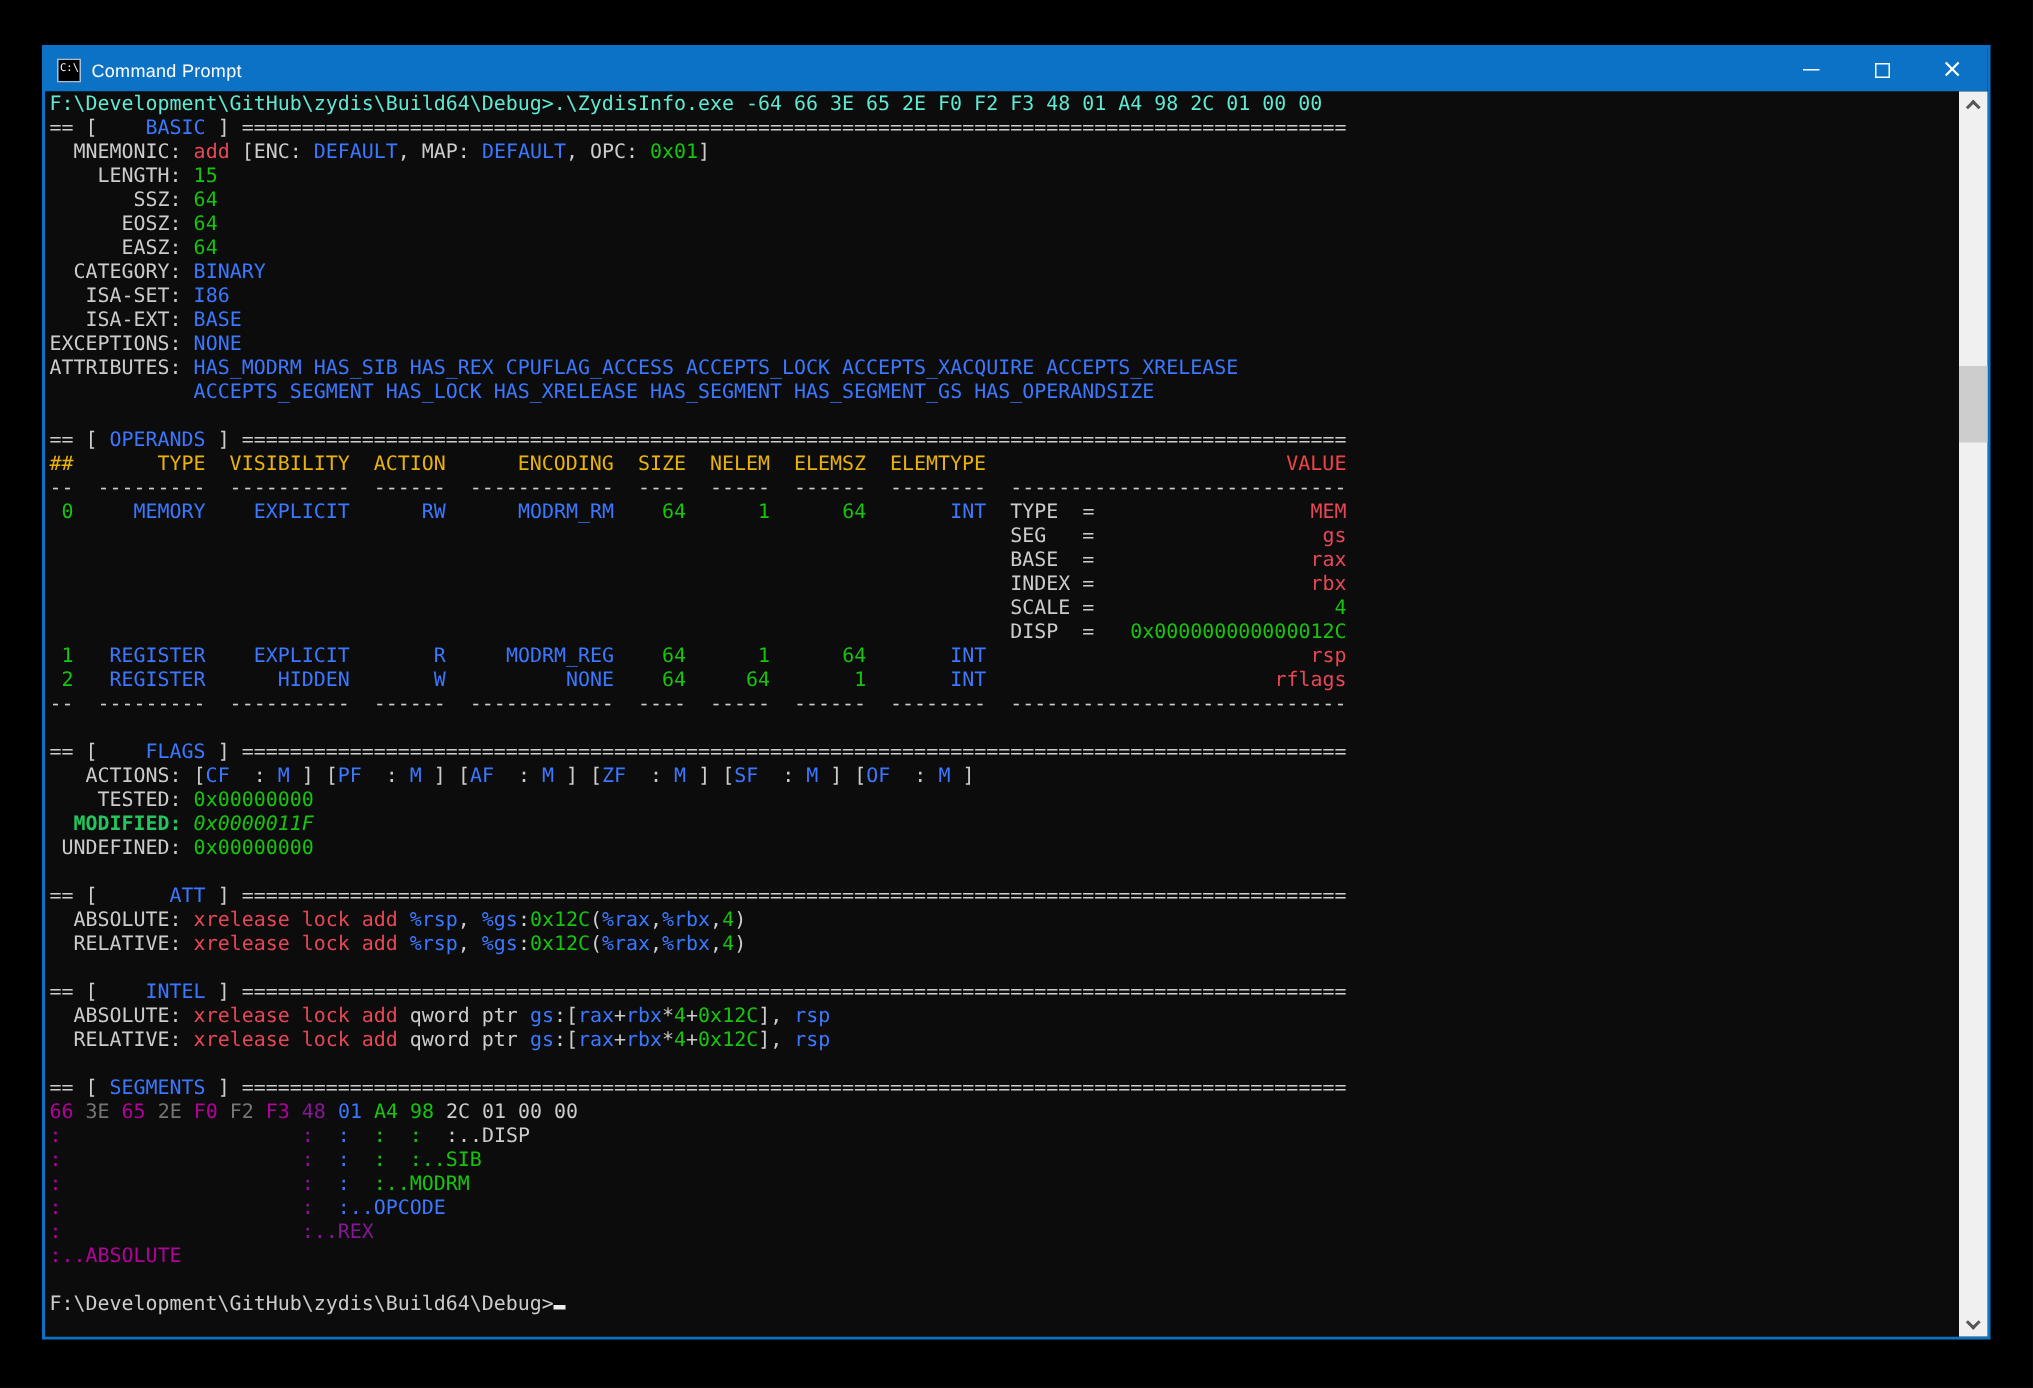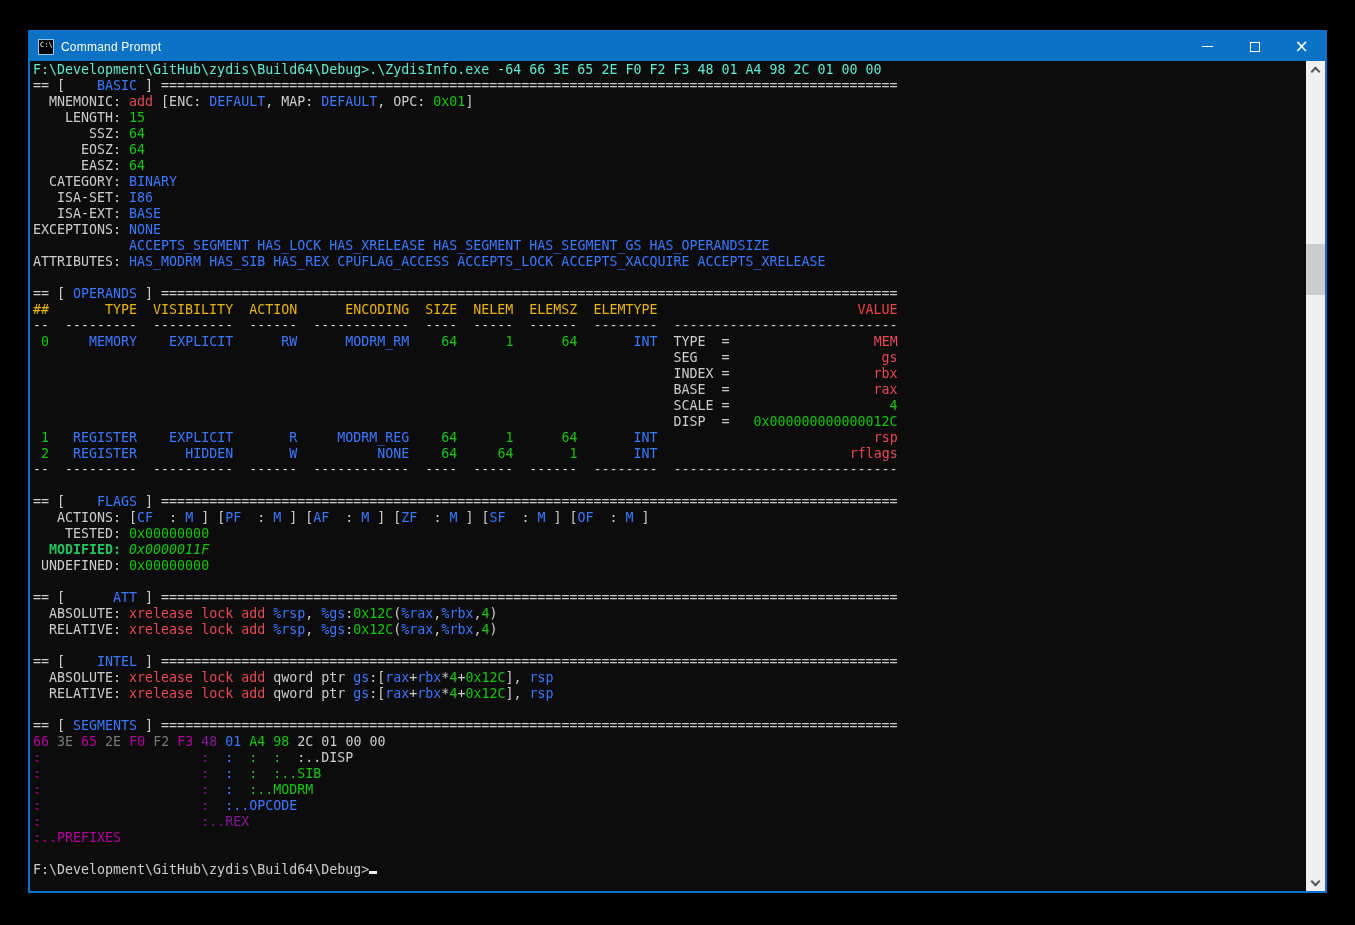--- a/index.html
+++ b/index.html
@@ -67,30 +67,30 @@
         <div class="line"><span style="color: rgb(204, 204, 204);">== [ </span><span style="color: rgb(59, 120, 255);">   BASIC</span><span style="color: rgb(204, 204, 204);"> ] </span><span style="color: rgb(204, 204, 204);">============================================================================================</span></div>
         <div class="line"><span style="color: rgb(204, 204, 204);">  MNEMONIC: </span><span style="color: rgb(231, 72, 86);">add</span><span style="color: rgb(204, 204, 204);"> [ENC: </span><span style="color: rgb(59, 120, 255);">DEFAULT</span><span style="color: rgb(204, 204, 204);">, MAP: </span><span style="color: rgb(59, 120, 255);">DEFAULT</span><span style="color: rgb(204, 204, 204);">, OPC: </span><span style="color: rgb(22, 198, 12);">0x01</span><span style="color: rgb(204, 204, 204);">]</span></div>
         <div class="line"><span style="color: rgb(204, 204, 204);">    LENGTH: </span><span style="color: rgb(22, 198, 12);">15</span></div>
         <div class="line"><span style="color: rgb(204, 204, 204);">       SSZ: </span><span style="color: rgb(22, 198, 12);">64</span></div>
         <div class="line"><span style="color: rgb(204, 204, 204);">      EOSZ: </span><span style="color: rgb(22, 198, 12);">64</span></div>
         <div class="line"><span style="color: rgb(204, 204, 204);">      EASZ: </span><span style="color: rgb(22, 198, 12);">64</span></div>
         <div class="line"><span style="color: rgb(204, 204, 204);">  CATEGORY: </span><span style="color: rgb(59, 120, 255);">BINARY</span></div>
         <div class="line"><span style="color: rgb(204, 204, 204);">   ISA-SET: </span><span style="color: rgb(59, 120, 255);">I86</span></div>
         <div class="line"><span style="color: rgb(204, 204, 204);">   ISA-EXT: </span><span style="color: rgb(59, 120, 255);">BASE</span></div>
         <div class="line"><span style="color: rgb(204, 204, 204);">EXCEPTIONS: </span><span style="color: rgb(59, 120, 255);">NONE</span></div>
+        <div class="line"><span style="color: rgb(204, 204, 204);">ATTRIBUTES: </span><span style="color: rgb(59, 120, 255);">HAS_MODRM HAS_SIB HAS_REX CPUFLAG_ACCESS ACCEPTS_LOCK ACCEPTS_XACQUIRE ACCEPTS_XRELEASE</span></div>
         <div class="line"><span style="color: rgb(204, 204, 204);">            </span><span style="color: rgb(59, 120, 255);">ACCEPTS_SEGMENT HAS_LOCK HAS_XRELEASE HAS_SEGMENT HAS_SEGMENT_GS HAS_OPERANDSIZE</span></div>
-        <div class="line"><span style="color: rgb(204, 204, 204);">ATTRIBUTES: </span><span style="color: rgb(59, 120, 255);">HAS_MODRM HAS_SIB HAS_REX CPUFLAG_ACCESS ACCEPTS_LOCK ACCEPTS_XACQUIRE ACCEPTS_XRELEASE</span></div>
         <div class="line"> </div>
         <div class="line"><span style="color: rgb(204, 204, 204);">== [ </span><span style="color: rgb(59, 120, 255);">OPERANDS</span><span style="color: rgb(204, 204, 204);"> ] </span><span style="color: rgb(204, 204, 204);">============================================================================================</span></div>
         <div class="line"><span style="color: #eab308; margin-top: 32px;">##       TYPE  VISIBILITY  ACTION      ENCODING  SIZE  NELEM  ELEMSZ  ELEMTYPE</span><span style="color: rgb(204, 204, 204);">                         </span><span style="color: #ef4444;">VALUE</span></div>
         <div class="line"><span style="color: rgb(204, 204, 204);">--  ---------  ----------  ------  ------------  ----  -----  ------  --------  </span><span style="color: rgb(204, 204, 204);">----------------------------</span></div>
         <div class="line"><span style="color: rgb(22, 198, 12);"> 0</span><span style="color: rgb(204, 204, 204);">  </span><span style="color: rgb(59, 120, 255);">   MEMORY</span><span style="color: rgb(204, 204, 204);">  </span><span style="color: rgb(59, 120, 255);">  EXPLICIT</span><span style="color: rgb(204, 204, 204);">  </span><span style="color: rgb(59, 120, 255);">    RW</span><span style="color: rgb(204, 204, 204);">  </span><span style="color: rgb(59, 120, 255);">    MODRM_RM</span><span style="color: rgb(204, 204, 204);">  </span><span style="color: rgb(22, 198, 12);">  64</span><span style="color: rgb(204, 204, 204);">  </span><span style="color: rgb(22, 198, 12);">    1</span><span style="color: rgb(204, 204, 204);">  </span><span style="color: rgb(22, 198, 12);">    64</span><span style="color: rgb(204, 204, 204);">  </span><span style="color: rgb(59, 120, 255);">     INT</span><span style="color: rgb(204, 204, 204);">  TYPE  =</span><span style="color: rgb(204, 204, 204);">                  </span><span style="color: rgb(231, 72, 86);">MEM</span></div>
         <div class="line"><span style="color: rgb(204, 204, 204);">                                                                                </span><span style="color: rgb(204, 204, 204);">SEG   =</span><span style="color: rgb(204, 204, 204);">                   </span><span style="color: rgb(231, 72, 86);">gs</span></div>
+        <div class="line"><span style="color: rgb(204, 204, 204);">                                                                                </span><span style="color: rgb(204, 204, 204);">BASE  =</span><span style="color: rgb(204, 204, 204);">                  </span><span style="color: rgb(231, 72, 86);">rax</span></div>
         <div class="line"><span style="color: rgb(204, 204, 204);">                                                                                </span><span style="color: rgb(204, 204, 204);">INDEX =</span><span style="color: rgb(204, 204, 204);">                  </span><span style="color: rgb(231, 72, 86);">rbx</span></div>
-        <div class="line"><span style="color: rgb(204, 204, 204);">                                                                                </span><span style="color: rgb(204, 204, 204);">BASE  =</span><span style="color: rgb(204, 204, 204);">                  </span><span style="color: rgb(231, 72, 86);">rax</span></div>
         <div class="line"><span style="color: rgb(204, 204, 204);">                                                                                </span><span style="color: rgb(204, 204, 204);">SCALE =</span><span style="color: rgb(204, 204, 204);">                    </span><span style="color: rgb(22, 198, 12);">4</span></div>
         <div class="line"><span style="color: rgb(204, 204, 204);">                                                                                </span><span style="color: rgb(204, 204, 204);">DISP  =</span><span style="color: rgb(204, 204, 204);">   </span><span style="color: rgb(22, 198, 12);">0x000000000000012C</span></div>
         <div class="line"><span style="color: rgb(22, 198, 12);"> 1</span><span style="color: rgb(204, 204, 204);">  </span><span style="color: rgb(59, 120, 255);"> REGISTER</span><span style="color: rgb(204, 204, 204);">  </span><span style="color: rgb(59, 120, 255);">  EXPLICIT</span><span style="color: rgb(204, 204, 204);">  </span><span style="color: rgb(59, 120, 255);">     R</span><span style="color: rgb(204, 204, 204);">  </span><span style="color: rgb(59, 120, 255);">   MODRM_REG</span><span style="color: rgb(204, 204, 204);">  </span><span style="color: rgb(22, 198, 12);">  64</span><span style="color: rgb(204, 204, 204);">  </span><span style="color: rgb(22, 198, 12);">    1</span><span style="color: rgb(204, 204, 204);">  </span><span style="color: rgb(22, 198, 12);">    64</span><span style="color: rgb(204, 204, 204);">  </span><span style="color: rgb(59, 120, 255);">     INT</span><span style="color: rgb(204, 204, 204);">                           </span><span style="color: rgb(231, 72, 86);">rsp</span></div>
         <div class="line"><span style="color: rgb(22, 198, 12);"> 2</span><span style="color: rgb(204, 204, 204);">  </span><span style="color: rgb(59, 120, 255);"> REGISTER</span><span style="color: rgb(204, 204, 204);">  </span><span style="color: rgb(59, 120, 255);">    HIDDEN</span><span style="color: rgb(204, 204, 204);">  </span><span style="color: rgb(59, 120, 255);">     W</span><span style="color: rgb(204, 204, 204);">  </span><span style="color: rgb(59, 120, 255);">        NONE</span><span style="color: rgb(204, 204, 204);">  </span><span style="color: rgb(22, 198, 12);">  64</span><span style="color: rgb(204, 204, 204);">  </span><span style="color: rgb(22, 198, 12);">   64</span><span style="color: rgb(204, 204, 204);">  </span><span style="color: rgb(22, 198, 12);">     1</span><span style="color: rgb(204, 204, 204);">  </span><span style="color: rgb(59, 120, 255);">     INT</span><span style="color: rgb(204, 204, 204);">                        </span><span style="color: rgb(231, 72, 86);">rflags</span></div>
         <div class="line"><span style="color: rgb(204, 204, 204);">--  ---------  ----------  ------  ------------  ----  -----  ------  --------  </span><span style="color: rgb(204, 204, 204);">----------------------------</span></div>
         <div class="line"> </div>
         <div class="line"><span style="color: rgb(204, 204, 204);">== [ </span><span style="color: rgb(59, 120, 255);">   FLAGS</span><span style="color: rgb(204, 204, 204);"> ] </span><span style="color: rgb(204, 204, 204);">============================================================================================</span></div>
         <div class="line"><span style="color: rgb(204, 204, 204);">   ACTIONS: [</span><span style="color: rgb(59, 120, 255);">CF</span><span style="color: rgb(204, 204, 204);">  : </span><span style="color: rgb(59, 120, 255);">M</span><span style="color: rgb(204, 204, 204);"> ] [</span><span style="color: rgb(59, 120, 255);">PF</span><span style="color: rgb(204, 204, 204);">  : </span><span style="color: rgb(59, 120, 255);">M</span><span style="color: rgb(204, 204, 204);"> ] [</span><span style="color: rgb(59, 120, 255);">AF</span><span style="color: rgb(204, 204, 204);">  : </span><span style="color: rgb(59, 120, 255);">M</span><span style="color: rgb(204, 204, 204);"> ] [</span><span style="color: rgb(59, 120, 255);">ZF</span><span style="color: rgb(204, 204, 204);">  : </span><span style="color: rgb(59, 120, 255);">M</span><span style="color: rgb(204, 204, 204);"> ] [</span><span style="color: rgb(59, 120, 255);">SF</span><span style="color: rgb(204, 204, 204);">  : </span><span style="color: rgb(59, 120, 255);">M</span><span style="color: rgb(204, 204, 204);"> ] [</span><span style="color: rgb(59, 120, 255);">OF</span><span style="color: rgb(204, 204, 204);">  : </span><span style="color: rgb(59, 120, 255);">M</span><span style="color: rgb(204, 204, 204);"> ]</span></div>
         <div class="line"><span style="color: rgb(204, 204, 204);">    TESTED: </span><span style="color: rgb(22, 198, 12);">0x00000000</span></div>
         <div class="line"><span style="color: #22c55e; font-weight: bold;">  MODIFIED: </span><span style="color: rgb(22, 198, 12); font-style: italic;">0x0000011F</span></div>
@@ -104,21 +104,21 @@
         <div class="line"><span style="color: rgb(204, 204, 204);">  ABSOLUTE: </span><span style="color: rgb(231, 72, 86);">xrelease lock add </span><span style="color: rgb(204, 204, 204);">qword ptr </span><span style="color: rgb(59, 120, 255);">gs</span><span style="color: rgb(204, 204, 204);">:[</span><span style="color: rgb(59, 120, 255);">rax</span><span style="color: rgb(204, 204, 204);">+</span><span style="color: rgb(59, 120, 255);">rbx</span><span style="color: rgb(204, 204, 204);">*</span><span style="color: rgb(22, 198, 12);">4</span><span style="color: rgb(204, 204, 204);">+</span><span style="color: rgb(22, 198, 12);">0x12C</span><span style="color: rgb(204, 204, 204);">], </span><span style="color: rgb(59, 120, 255);">rsp</span></div>
         <div class="line"><span style="color: rgb(204, 204, 204);">  RELATIVE: </span><span style="color: rgb(231, 72, 86);">xrelease lock add </span><span style="color: rgb(204, 204, 204);">qword ptr </span><span style="color: rgb(59, 120, 255);">gs</span><span style="color: rgb(204, 204, 204);">:[</span><span style="color: rgb(59, 120, 255);">rax</span><span style="color: rgb(204, 204, 204);">+</span><span style="color: rgb(59, 120, 255);">rbx</span><span style="color: rgb(204, 204, 204);">*</span><span style="color: rgb(22, 198, 12);">4</span><span style="color: rgb(204, 204, 204);">+</span><span style="color: rgb(22, 198, 12);">0x12C</span><span style="color: rgb(204, 204, 204);">], </span><span style="color: rgb(59, 120, 255);">rsp</span></div>
         <div class="line"> </div>
         <div class="line"><span style="color: rgb(204, 204, 204);">== [ </span><span style="color: rgb(59, 120, 255);">SEGMENTS</span><span style="color: rgb(204, 204, 204);"> ] </span><span style="color: rgb(204, 204, 204);">============================================================================================</span></div>
         <div class="line"><span style="color: rgb(180, 0, 158);">66</span><span style="color: rgb(204, 204, 204);"> </span><span style="color: rgb(118, 118, 118);">3E</span><span style="color: rgb(204, 204, 204);"> </span><span style="color: rgb(180, 0, 158);">65</span><span style="color: rgb(204, 204, 204);"> </span><span style="color: rgb(118, 118, 118);">2E</span><span style="color: rgb(204, 204, 204);"> </span><span style="color: rgb(180, 0, 158);">F0</span><span style="color: rgb(204, 204, 204);"> </span><span style="color: rgb(118, 118, 118);">F2</span><span style="color: rgb(204, 204, 204);"> </span><span style="color: rgb(180, 0, 158);">F3</span><span style="color: rgb(204, 204, 204);"> </span><span style="color: rgb(136, 23, 152);">48</span><span style="color: rgb(204, 204, 204);"> </span><span style="color: rgb(59, 120, 255);">01</span><span style="color: rgb(204, 204, 204);"> </span><span style="color: rgb(22, 198, 12);">A4</span><span style="color: rgb(204, 204, 204);"> </span><span style="color: rgb(22, 198, 12);">98</span><span style="color: rgb(204, 204, 204);"> </span><span style="color: rgb(204, 204, 204);">2C 01 00 00</span></div>
         <div class="line"><span style="color: rgb(180, 0, 158);">:</span><span style="color: rgb(204, 204, 204);">                    </span><span style="color: rgb(136, 23, 152);">:</span><span style="color: rgb(204, 204, 204);">  </span><span style="color: rgb(59, 120, 255);">:</span><span style="color: rgb(204, 204, 204);">  </span><span style="color: rgb(22, 198, 12);">:</span><span style="color: rgb(204, 204, 204);">  </span><span style="color: rgb(22, 198, 12);">:</span><span style="color: rgb(204, 204, 204);">  </span><span style="color: rgb(204, 204, 204);">:..DISP</span></div>
         <div class="line"><span style="color: rgb(180, 0, 158);">:</span><span style="color: rgb(204, 204, 204);">                    </span><span style="color: rgb(136, 23, 152);">:</span><span style="color: rgb(204, 204, 204);">  </span><span style="color: rgb(59, 120, 255);">:</span><span style="color: rgb(204, 204, 204);">  </span><span style="color: rgb(22, 198, 12);">:</span><span style="color: rgb(204, 204, 204);">  </span><span style="color: rgb(22, 198, 12);">:..SIB</span></div>
         <div class="line"><span style="color: rgb(180, 0, 158);">:</span><span style="color: rgb(204, 204, 204);">                    </span><span style="color: rgb(136, 23, 152);">:</span><span style="color: rgb(204, 204, 204);">  </span><span style="color: rgb(59, 120, 255);">:</span><span style="color: rgb(204, 204, 204);">  </span><span style="color: rgb(22, 198, 12);">:..MODRM</span></div>
         <div class="line"><span style="color: rgb(180, 0, 158);">:</span><span style="color: rgb(204, 204, 204);">                    </span><span style="color: rgb(136, 23, 152);">:</span><span style="color: rgb(204, 204, 204);">  </span><span style="color: rgb(59, 120, 255);">:..OPCODE</span></div>
         <div class="line"><span style="color: rgb(180, 0, 158);">:</span><span style="color: rgb(204, 204, 204);">                    </span><span style="color: rgb(136, 23, 152);">:..REX</span></div>
-        <div class="line"><span style="color: rgb(180, 0, 158);">:..PREFIXES</span></div>
+        <div class="line"><span style="color: rgb(180, 0, 158);">:..ABSOLUTE</span></div>
         <div class="line"> </div>
         <div class="line"><span style="color: rgb(204, 204, 204);">F:\Development\GitHub\zydis\Build64\Debug&gt;</span><span class="cursor"></span></div>
       </div>
     <div class="scrollbar">
       <div class="sb-btn up">
         <span class="chev"></span>
       </div>
       <div class="thumb"></div>
       <div class="sb-btn down">
         <span class="chev"></span>

